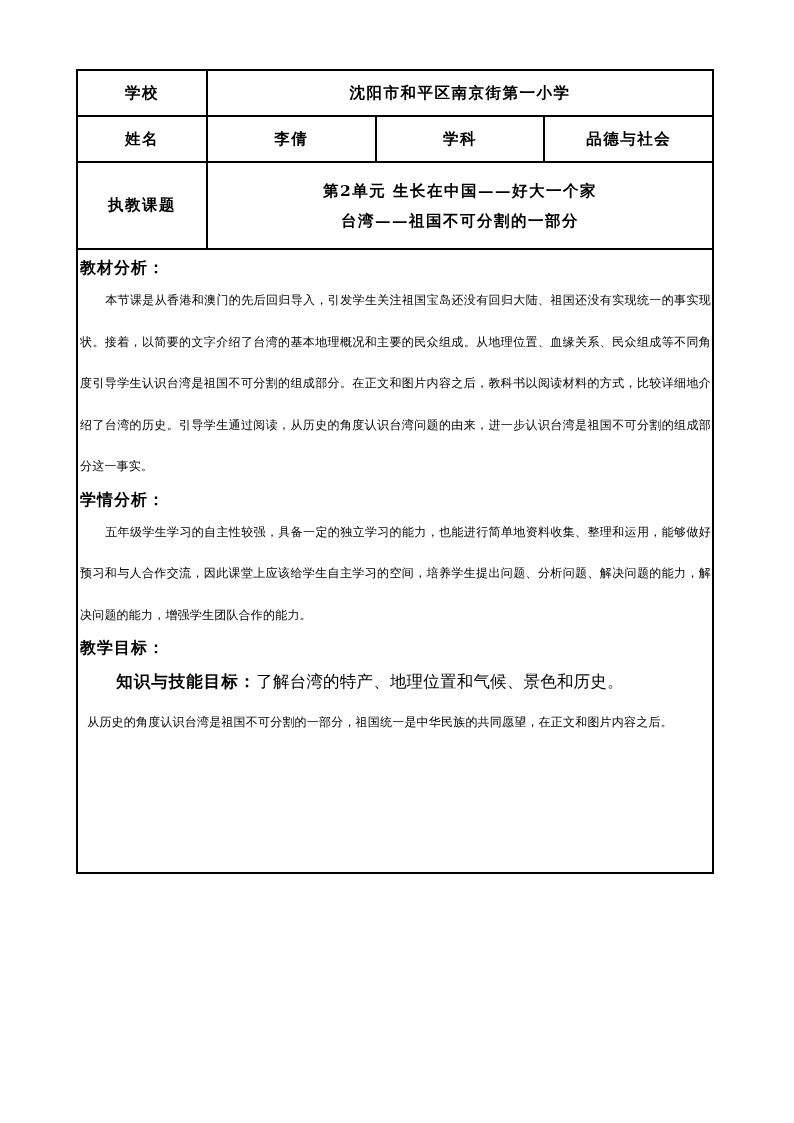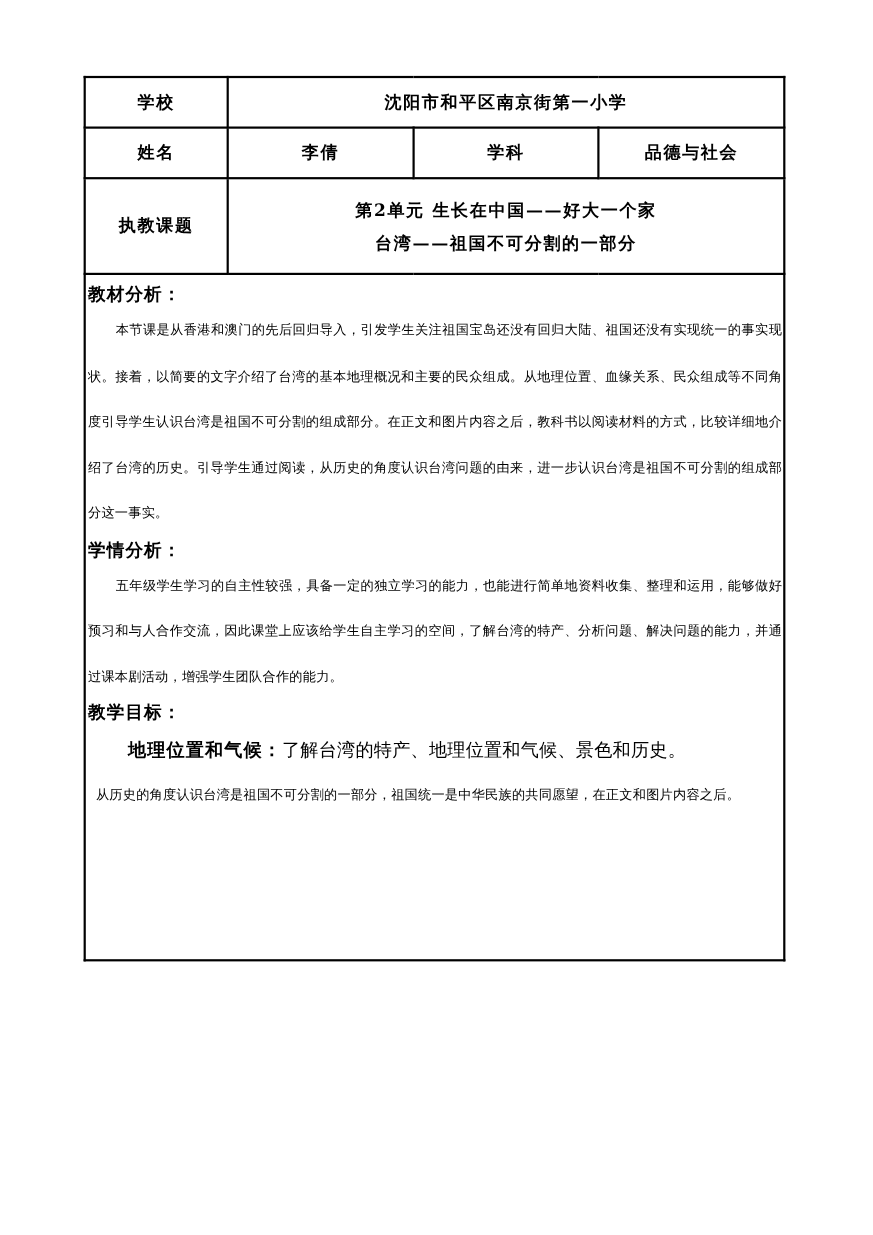--- a/index.html
+++ b/index.html
@@ -142,25 +142,25 @@
       </tbody>
     </table>
 
     <div class="body-block">
       <div class="body-inner">
 
         <div class="sec-head">教材分析：</div>
         <div class="para indent">本节课是从香港和澳门的先后回归导入，引发学生关注祖国宝岛还没有回归大陆、祖国还没有实现统一的事实现状。接着，以简要的文字介绍了台湾的基本地理概况和主要的民众组成。从地理位置、血缘关系、民众组成等不同角度引导学生认识台湾是祖国不可分割的组成部分。在正文和图片内容之后，教科书以阅读材料的方式，比较详细地介绍了台湾的历史。引导学生通过阅读，从历史的角度认识台湾问题的由来，进一步认识台湾是祖国不可分割的组成部分这一事实。</div>
 
         <div class="sec-head">学情分析：</div>
-        <div class="para indent">五年级学生学习的自主性较强，具备一定的独立学习的能力，也能进行简单地资料收集、整理和运用，能够做好预习和与人合作交流，因此课堂上应该给学生自主学习的空间，了解台湾的特产、分析问题、解决问题的能力，并通过课本剧活动，增强学生团队合作的能力。</div>
+        <div class="para indent">五年级学生学习的自主性较强，具备一定的独立学习的能力，也能进行简单地资料收集、整理和运用，能够做好预习和与人合作交流，因此课堂上应该给学生自主学习的空间，培养学生提出问题、分析问题、解决问题的能力，解决问题的能力，增强学生团队合作的能力。</div>
 
         <div class="sec-head">教学目标：</div>
 
-        <div class="goal-line goal-indent"><span class="gl-label">地理位置和气候：</span><span>了解台湾的特产、地理位置和气候、景色和历史。</span></div>
+        <div class="goal-line goal-indent"><span class="gl-label">知识与技能目标：</span><span>了解台湾的特产、地理位置和气候、景色和历史。</span></div>
 
         <div class="para indent-small">从历史的角度认识台湾是祖国不可分割的一部分，祖国统一是中华民族的共同愿望，在正文和图片内容之后。</div>
 
 
       </div>
     </div>
 
   </div>
 </div>
 

